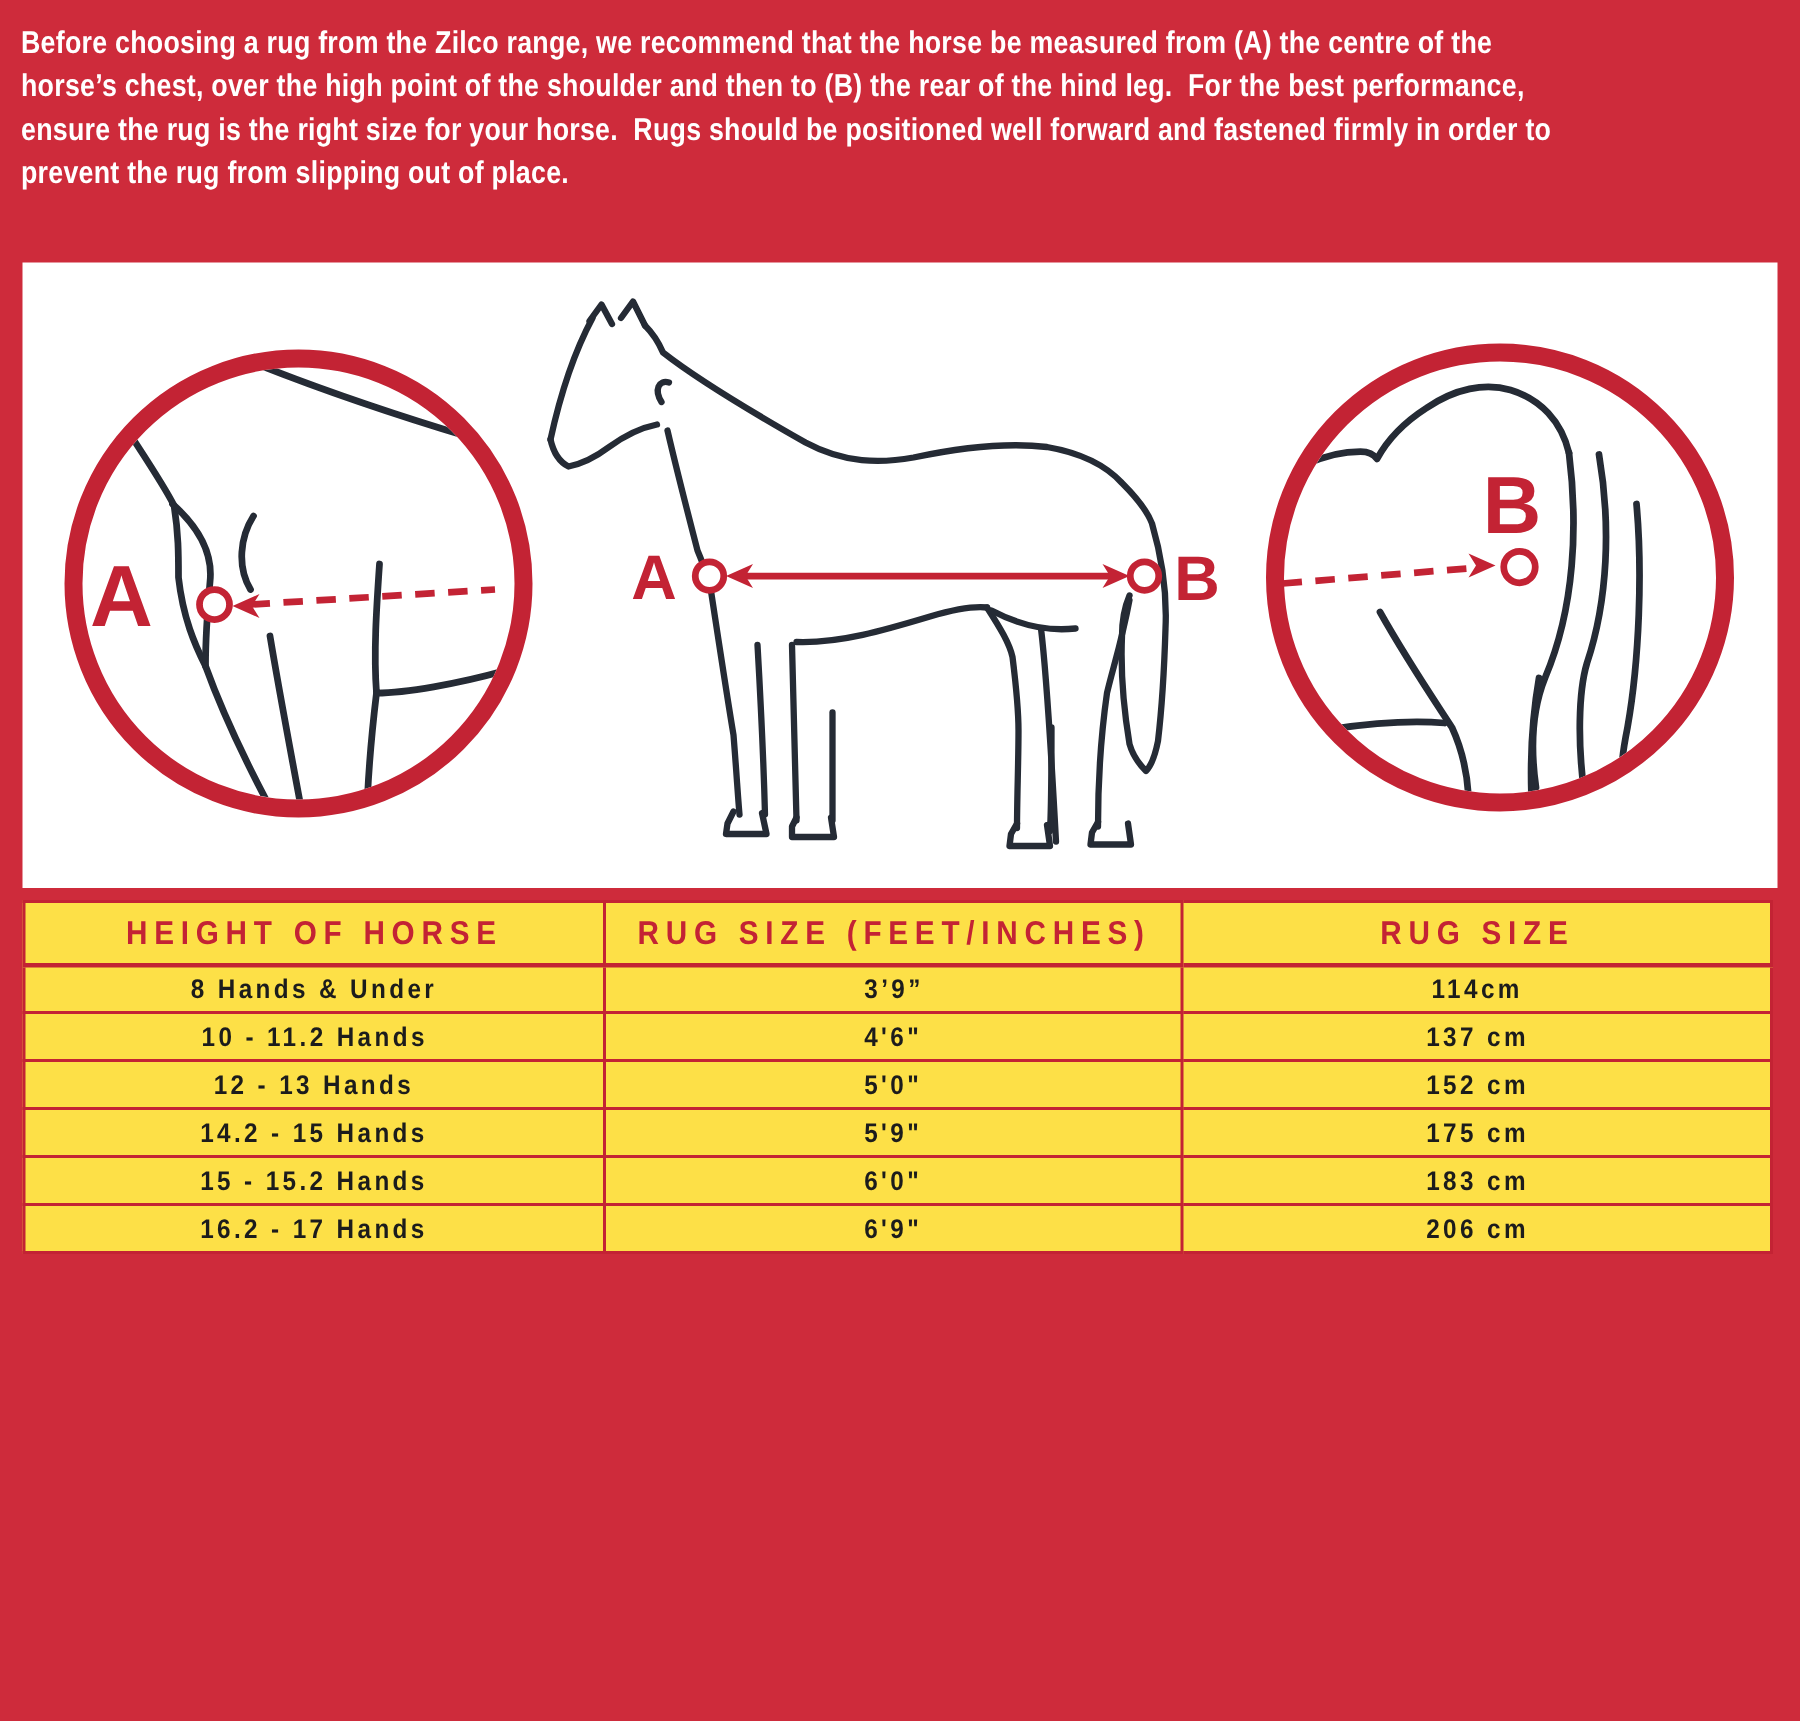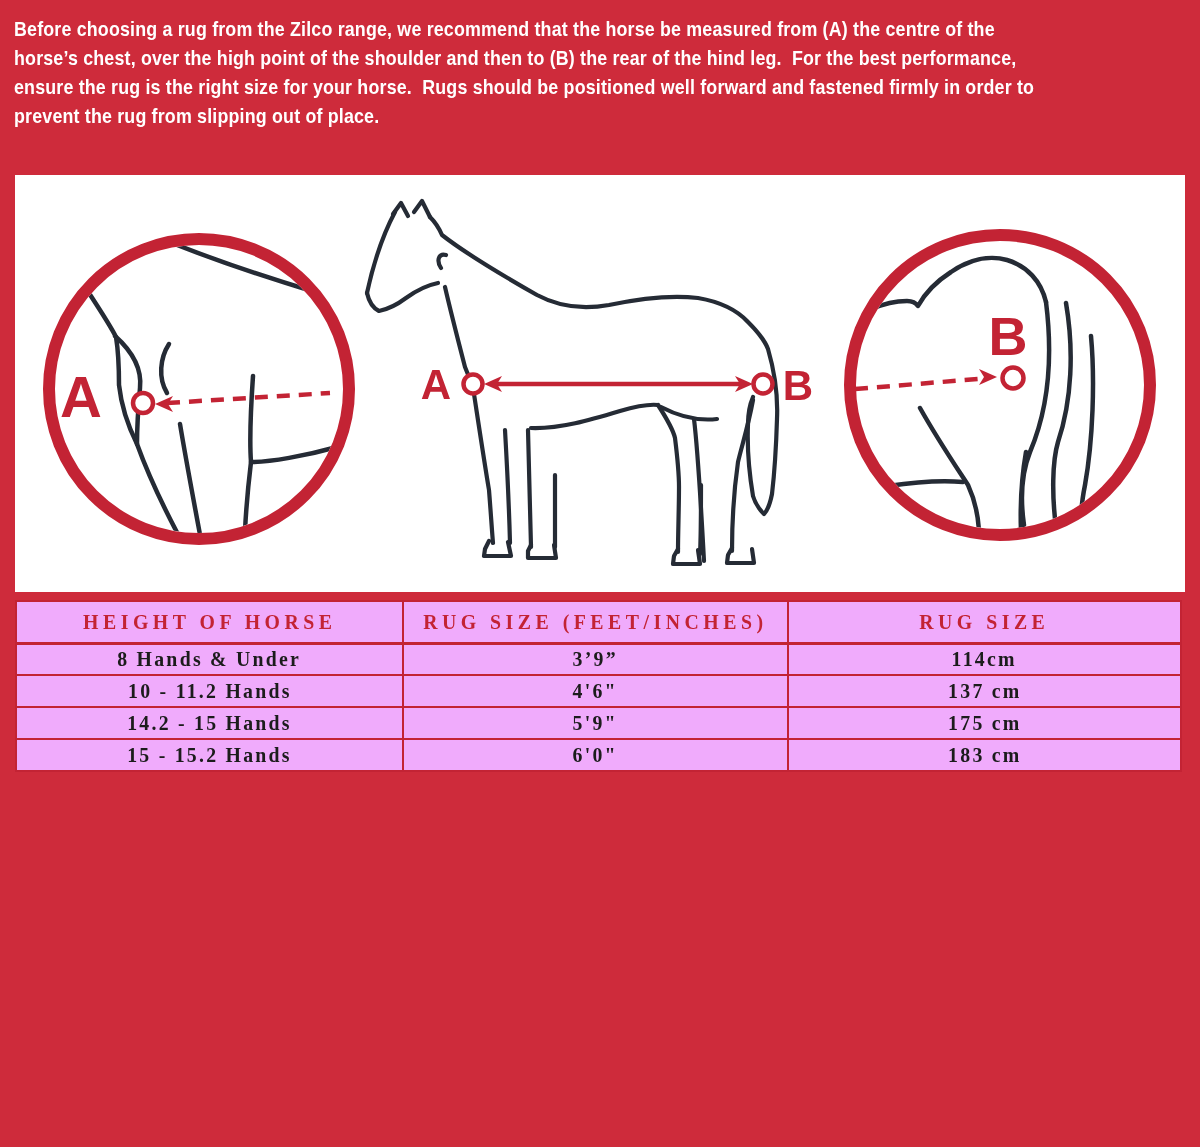--- a/index.html
+++ b/index.html
@@ -50,44 +50,43 @@
   .lbl-54{font-size:54px;}
   .lbl-42{font-size:42px;}
   
   .table-wrap{
     margin:8px 16px 0 15px;
     width:1167px;
   }
   table{
     width:100%;
     border-collapse:collapse;
-    background:#f0abfc;
+    background:#fde047;
     table-layout:fixed;
-    font-family:Liberation Serif, serif;
   }
   col.c1{width:33.2%;} col.c2{width:33.1%;} col.c3{width:33.7%;}
   th,td{
     border:2px solid var(--accent);
     text-align:center;
     vertical-align:middle;
     padding:0;
     overflow:hidden;
   }
   th{
     height:42px;
     color:var(--accent);
     font-size:22px;
     font-weight:700;
     letter-spacing:5px;
     border-bottom-width:3px;
   }
   td{
     height:32px;
     color:#1c1c1c;
-    font-size:22px;
+    font-size:18px;
     font-weight:700;
     letter-spacing:2.5px;
   }
   .cnd{display:inline-block;transform:scaleX(.9);transform-origin:center;white-space:pre;}
 </style>
 </head>
 <body>
 
 <div class="intro">
   <div class="line">Before choosing a rug from the Zilco range, we recommend that the horse be measured from (A) the centre of the</div>
@@ -188,24 +187,34 @@
           <td><span class="cnd">8 Hands &amp; Under</span></td>
           <td><span class="cnd">3’9”</span></td>
           <td><span class="cnd">114cm</span></td>
         </tr>
         <tr>
           <td><span class="cnd">10 - 11.2 Hands</span></td>
           <td><span class="cnd">4'6"</span></td>
           <td><span class="cnd">137 cm</span></td>
         </tr>
         <tr>
+          <td><span class="cnd">12 - 13 Hands</span></td>
+          <td><span class="cnd">5'0"</span></td>
+          <td><span class="cnd">152 cm</span></td>
+        </tr>
+        <tr>
           <td><span class="cnd">14.2 - 15 Hands</span></td>
           <td><span class="cnd">5'9"</span></td>
           <td><span class="cnd">175 cm</span></td>
         </tr>
         <tr>
           <td><span class="cnd">15 - 15.2 Hands</span></td>
           <td><span class="cnd">6'0"</span></td>
           <td><span class="cnd">183 cm</span></td>
         </tr>
+        <tr>
+          <td><span class="cnd">16.2 - 17 Hands</span></td>
+          <td><span class="cnd">6'9"</span></td>
+          <td><span class="cnd">206 cm</span></td>
+        </tr>
       </tbody>
   </table>
 </div>
 
 </body></html>

